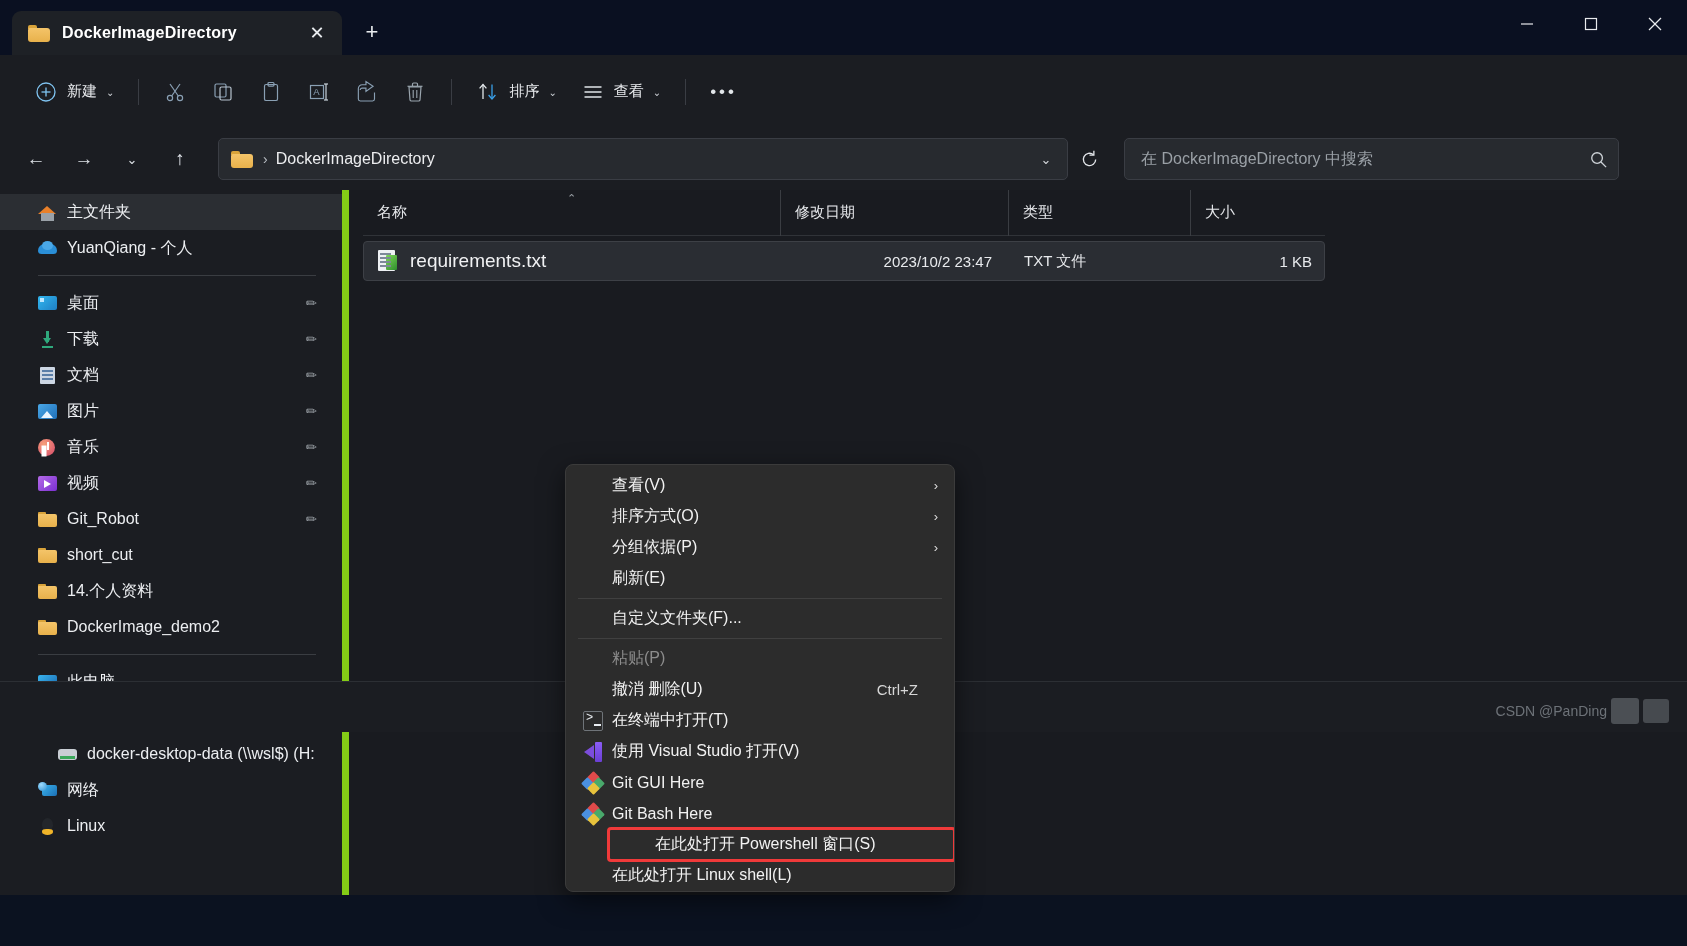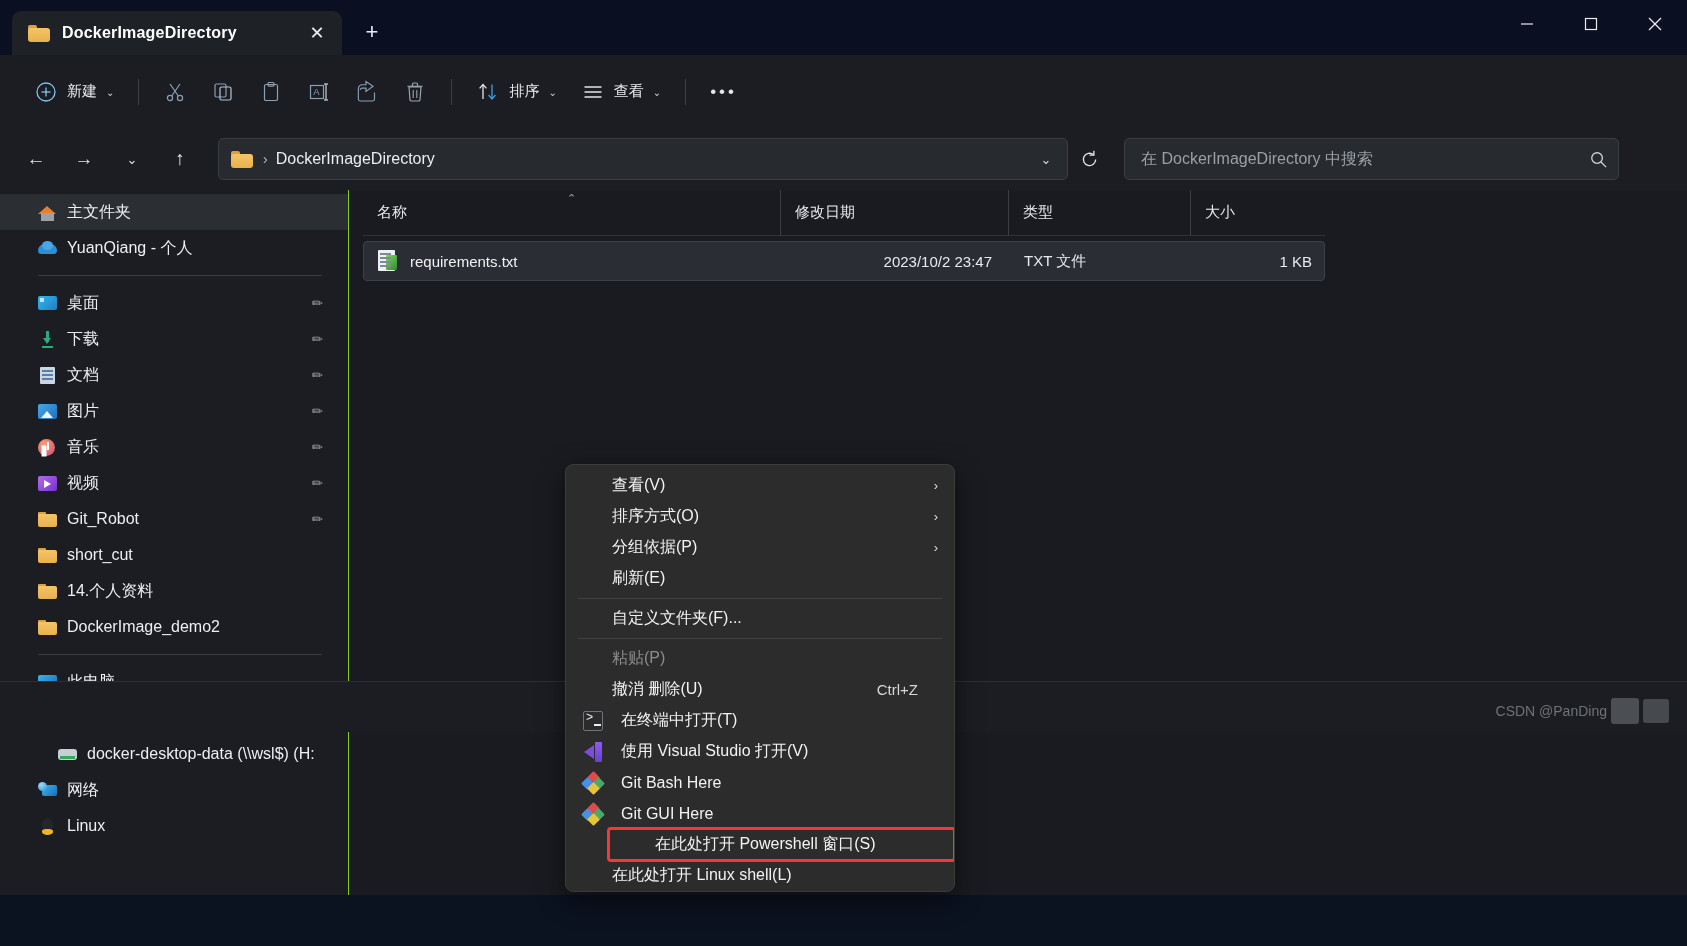--- a/index.html
+++ b/index.html
@@ -102,21 +102,21 @@
 
   
   .body {
     position: absolute; top: 190px; left: 0; width: 1687px; height: 705px;
     display: flex;
     background: #1b1d22;
   }
   .sidebar {
     width: 365px; height: 705px; background: #1b1d22;
     padding-top: 4px; overflow: hidden;
-    border-right: 1px solid #84cc16;
+    border-right: 7px solid #84cc16;
   }
   .nav-item {
     height: 36px; display: flex; align-items: center; gap: 10px;
     padding-left: 38px; padding-right: 10px; color: #eceef1; font-size: 16px;
     position: relative;
   }
   .nav-item.indent2 { padding-left: 58px; }
   .nav-item.sel { background: #2b2e33; }
   .nav-label { white-space: nowrap; overflow: hidden; text-overflow: clip; }
   .pin {
@@ -176,21 +176,21 @@
   .col.size { width: 132px; }
   .sortcaret {
     position: absolute; left: 50%; top: 2px; color: #9aa0a6; font-size: 11px;
     transform: translateX(-50%);
   }
   .filerow {
     display: flex; align-items: center; height: 40px;
     margin: 5px 362px 0 14px;
     background: #2a2d33; border: 1px solid #3d4046; border-radius: 4px;
   }
-  .fr-name { width: 418px; display: flex; align-items: center; gap: 12px; padding-left: 14px; color: #f0f1f3; font-size: 15px; }
+  .fr-name { width: 418px; display: flex; align-items: center; gap: 12px; padding-left: 14px; color: #f0f1f3; font-size: 19px; }
   .fr-date { width: 228px; color: #e8eaed; font-size: 15px; text-align: right; padding-right: 18px; }
   .fr-type { width: 182px; color: #e8eaed; font-size: 15px; padding-left: 14px; }
   .fr-size { width: 132px; color: #e8eaed; font-size: 15px; text-align: right; padding-right: 12px; }
   .txtico { width: 20px; height: 22px; position: relative; flex: none; }
   .txtico::before { content:""; position:absolute; left:0; top:0; width:17px; height:21px; background:#eef1f4; border-radius:1px; }
   .txtico::after { content:""; position:absolute; left:2px; top:3px; width:11px; height:1.6px; background:#7d8a99; box-shadow: 0 4px 0 #7d8a99, 0 8px 0 #7d8a99, 0 12px 0 #7d8a99; }
   .txtico i { position:absolute; left:8px; top:5px; width:11px; height:15px; background:linear-gradient(135deg,#7ed957,#2e8b2e); border-radius:1px; }
 
   
   .statusbar {
@@ -216,21 +216,21 @@
     border-radius: 8px;
     padding: 5px 0 0 0;
     box-shadow: 0 8px 26px rgba(0,0,0,.55);
     overflow: hidden;
   }
   .mi {
     position: relative; display: flex; align-items: center;
     height: 31px; padding: 0 14px 0 0; color: #f2f2f2; font-size: 16px;
   }
   .mi .mi-ico { width: 26px; margin-left: 14px; flex: none; display:flex; align-items:center; justify-content:center; }
-  .mi .mi-label { margin-left: 15px; flex: 1; white-space: nowrap; }
+  .mi .mi-label { margin-left: 6px; flex: 1; white-space: nowrap; }
   .mi.noicon .mi-label { margin-left: 46px; }
   .mi.disabled .mi-label { color: #8c8c8c; }
   .mi .mi-accel { color: #d7d7d7; font-size: 15px; margin-right: 22px; }
   .mi .mi-arrow { position: absolute; right: 16px; color: #dcdcdc; font-size: 13px; }
   .mi-sep { height: 1px; background: #404040; margin: 4px 12px; }
   .mi.highlight {
     outline: 3px solid #f03a3a; outline-offset: -1px;
     border-radius: 2px;
     margin-left: 43px;
   }
@@ -555,32 +555,32 @@
       </div>
       <div class="mi">
         <span class="mi-ico">
           <span class="mico ic-git">
             <span class="g1"></span>
             <span class="g2"></span>
             <span class="g3"></span>
             <span class="g4"></span>
           </span>
         </span>
-        <span class="mi-label">Git Bash Here</span>
+        <span class="mi-label">Git GUI Here</span>
       </div>
       <div class="mi">
         <span class="mi-ico">
           <span class="mico ic-git">
             <span class="g1"></span>
             <span class="g2"></span>
             <span class="g3"></span>
             <span class="g4"></span>
           </span>
         </span>
-        <span class="mi-label">Git GUI Here</span>
+        <span class="mi-label">Git Bash Here</span>
       </div>
       <div class="mi noicon highlight">
         <span class="mi-label">在此处打开 Powershell 窗口(S)</span>
       </div>
       <div class="mi noicon">
         <span class="mi-label">在此处打开 Linux shell(L)</span>
       </div>
     </div>
 
 </div>

